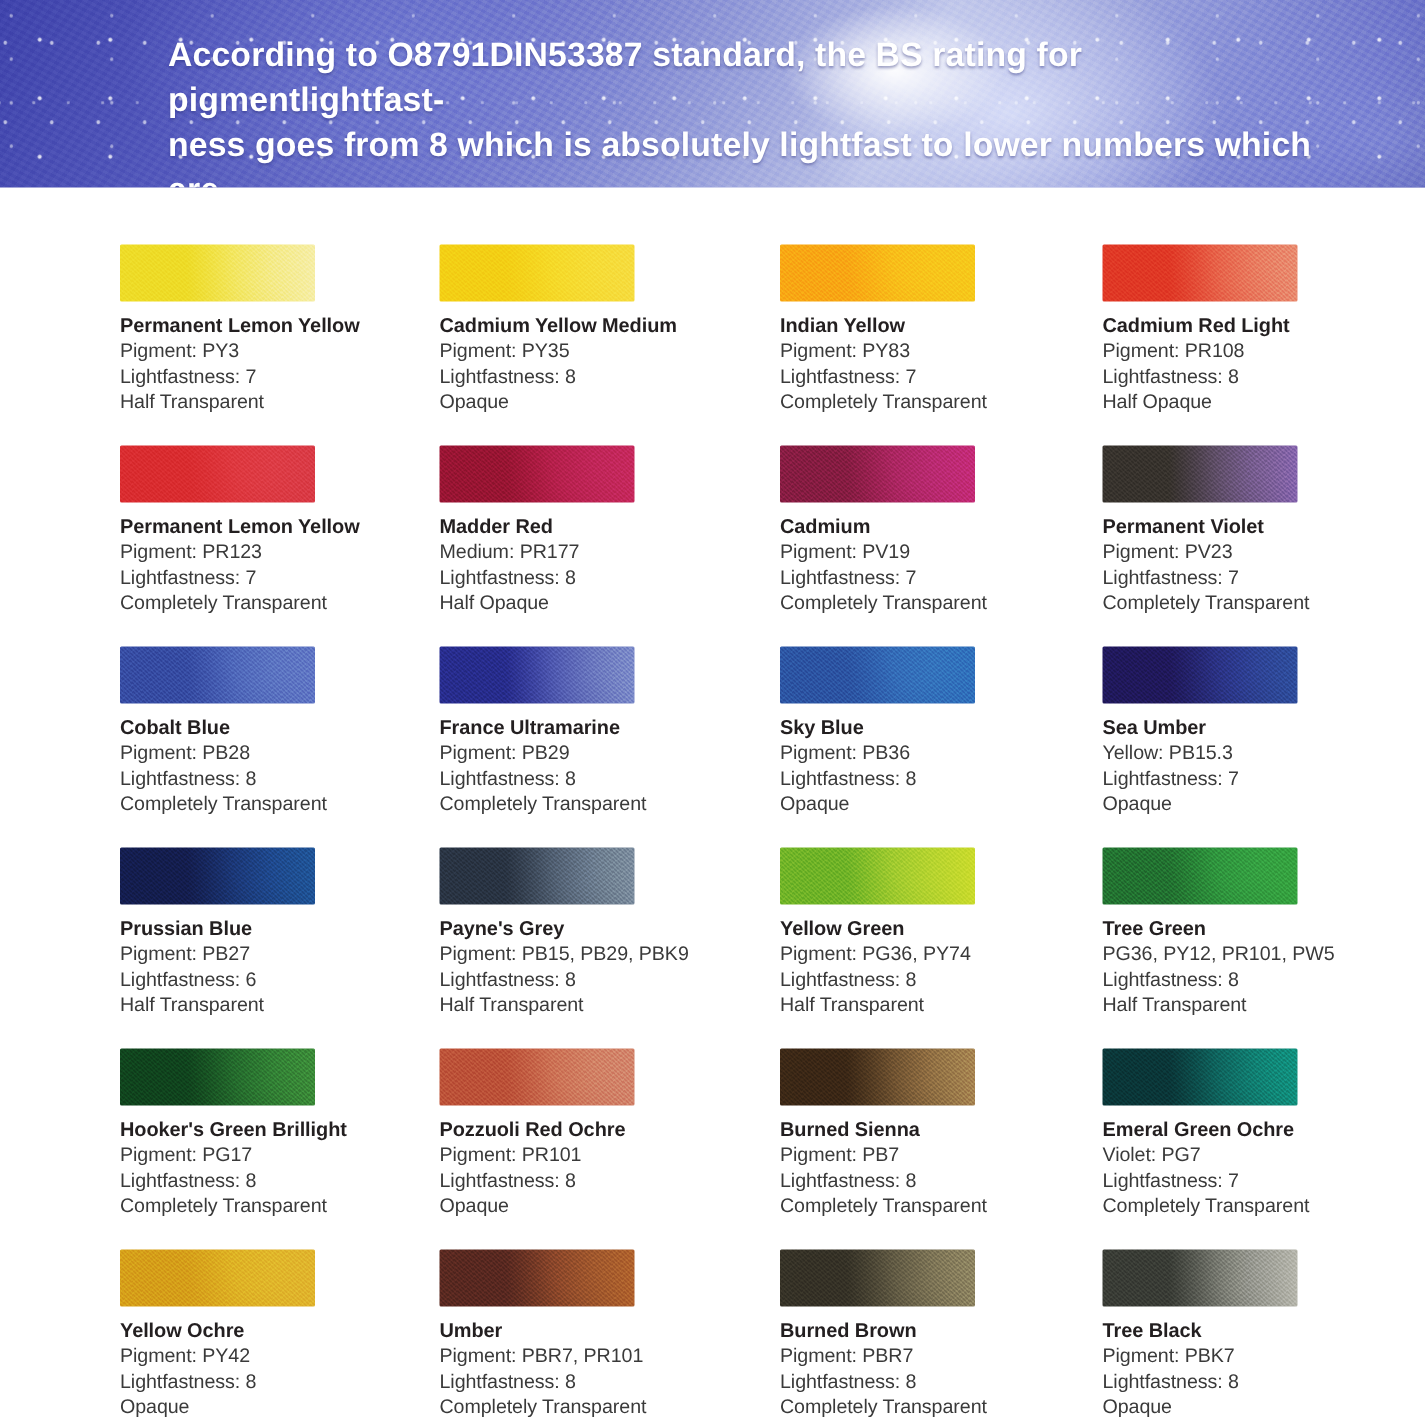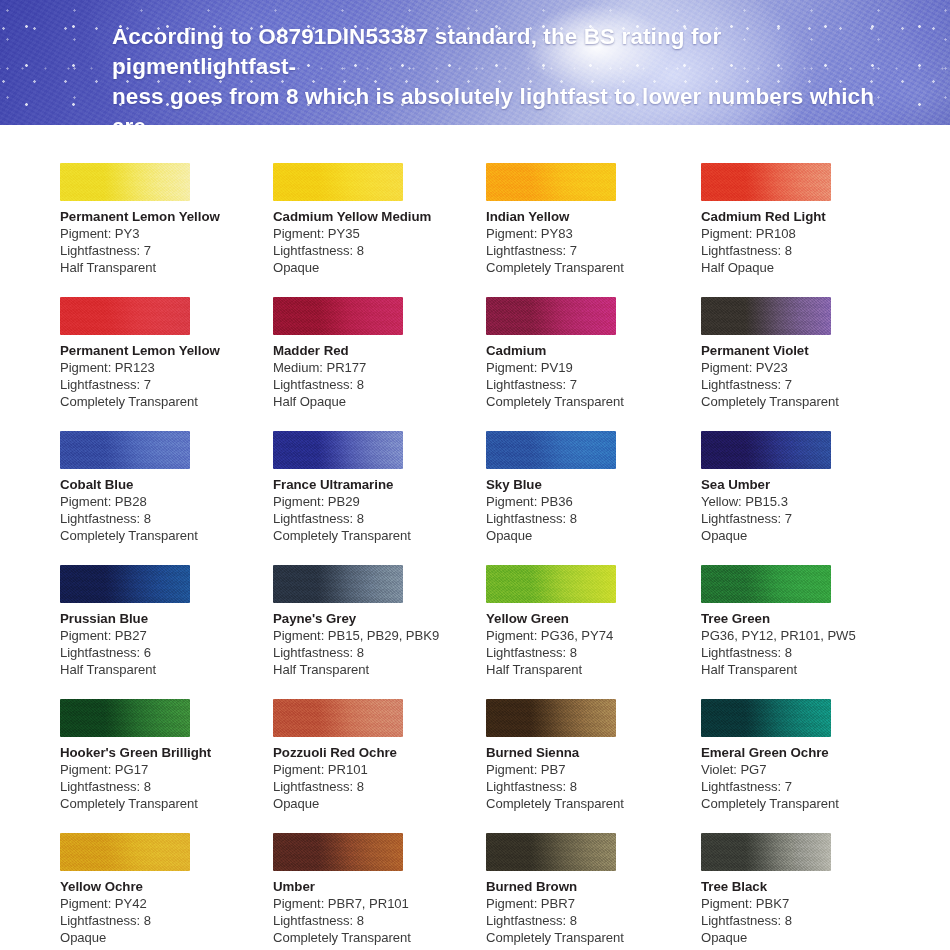--- a/index.html
+++ b/index.html
@@ -64,29 +64,29 @@
 
   
   .grid {
     position: relative;
     width: 950px;
     padding-top: 38px;
     box-sizing: border-box;
   }
   .row {
     display: flex;
-    padding-left: 60px;
+    padding-left: 80px;
     margin-bottom: 21px;
   }
   .cell {
     width: 213px;
     box-sizing: border-box;
     padding-right: 12px;
   }
-  .cell:nth-child(3) { margin-left: 0; }
+  .cell:nth-child(3) { margin-left: 14px; }
   .cell:nth-child(4) { margin-left: 2px; }
 
   .swatch {
     width: 130px;
     height: 38px;
     border-radius: 1px;
     position: relative;
     overflow: hidden;
   }
   .swatch .tex {

